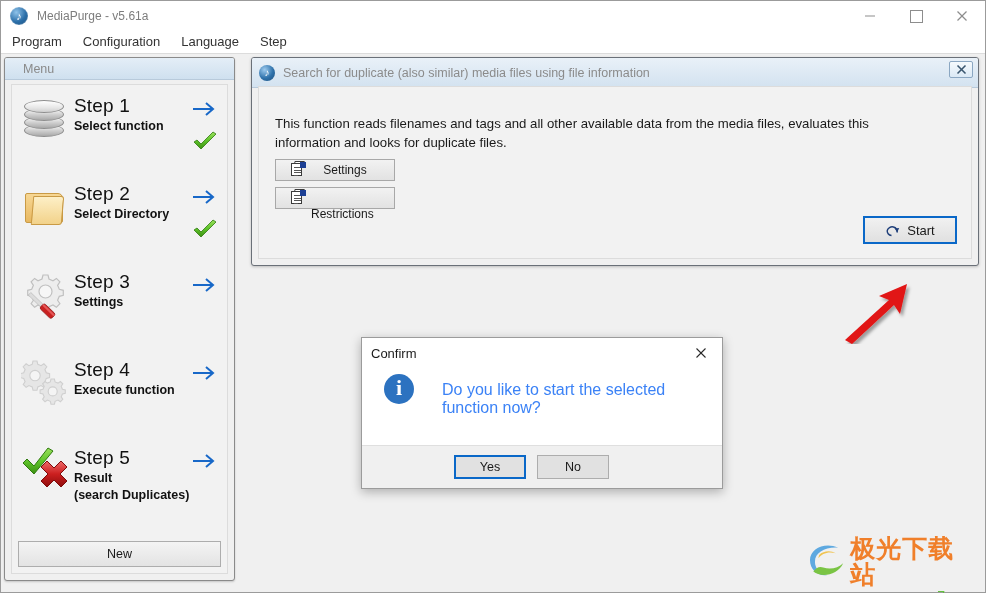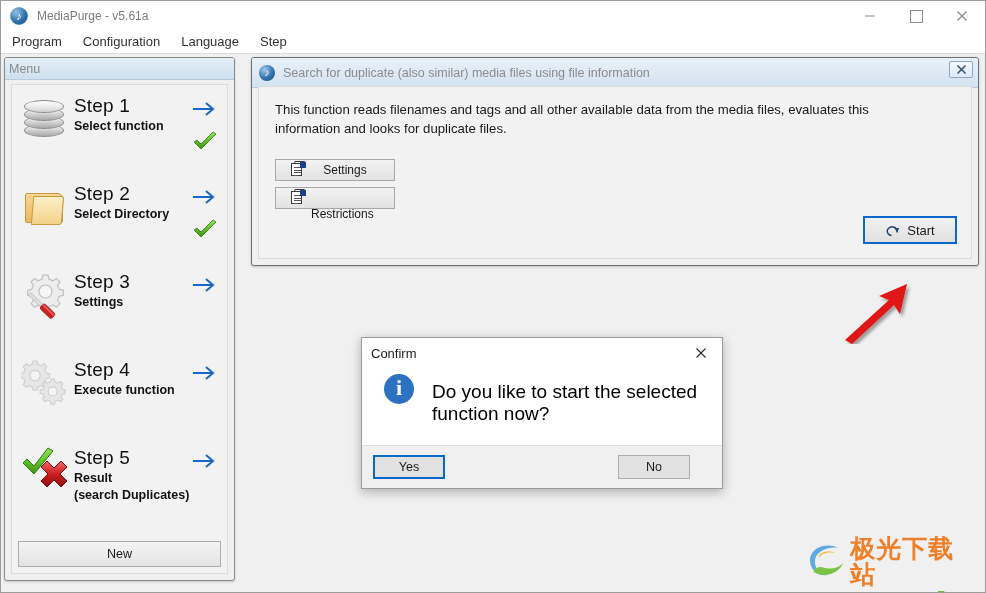--- a/index.html
+++ b/index.html
@@ -119,21 +119,21 @@
     box-sizing: border-box;
     box-shadow: 0 1px 2px rgba(0,0,0,0.18);
     overflow: hidden;
   }
   #sidebar-header {
     height: 22px;
     background: linear-gradient(to bottom, #e4eef7 0%, #cfe0ef 100%);
     border-bottom: 1px solid #b8cadb;
     display: flex;
     align-items: center;
-    padding-left: 4px;
+    padding-left: 18px;
     box-sizing: border-box;
   }
   #sidebar-header-label {
     font-size: 12.5px;
     color: #8a8a8a;
   }
   #sidebar-body {
     position: absolute;
     left: 6px; right: 6px;
     top: 26px; bottom: 6px;
@@ -322,21 +322,21 @@
   #main-panel-body {
     position: absolute;
     left: 6px; right: 6px;
     top: 28px; bottom: 6px;
     background: #f2f2f2;
     border: 1px solid #dcdcdc;
     box-sizing: border-box;
   }
   #panel-desc {
     position: absolute;
-    left: 16px; top: 14px;
+    left: 16px; top: 28px;
     right: 34px;
     font-size: 13.2px;
     color: #1a1a1a;
     line-height: 1.42;
   }
   .panel-btn {
     position: absolute;
     left: 16px;
     width: 120px; height: 22px;
     background: linear-gradient(to bottom, #f2f2f2 0%, #e2e2e2 100%);
@@ -471,32 +471,32 @@
     justify-content: center;
     color: #ffffff;
     font-family: "Liberation Serif", serif;
     font-size: 22px;
     font-weight: bold;
     line-height: 1;
     padding-bottom: 2px;
     box-sizing: border-box;
   }
   #confirm-message {
-    margin-left: 18px;
-    font-size: 19px;
-    color: #000000;
+    margin-left: 28px;
+    font-size: 16px;
+    color: #3b82f6;
     padding-top: 7px;
   }
   #confirm-footer {
     height: 42px;
     background: #f0f0f0;
     border-top: 1px solid #dfdfdf;
     display: flex;
     align-items: center;
-    justify-content: space-between;
+    justify-content: center;
     padding-right: 32px;
     flex: none;
   }
   .dlg-btn {
     width: 72px; height: 24px;
     font-size: 12.5px;
     color: #1a1a1a;
     background: #e1e1e1;
     border: 1px solid #adadad;
     box-sizing: border-box;

